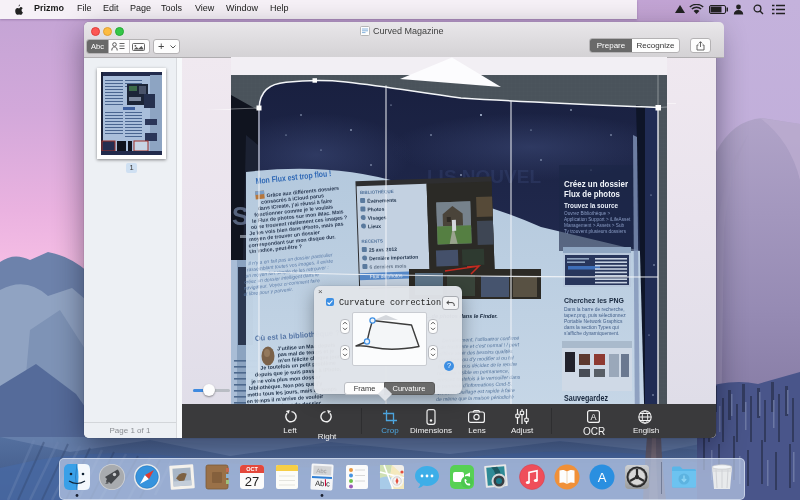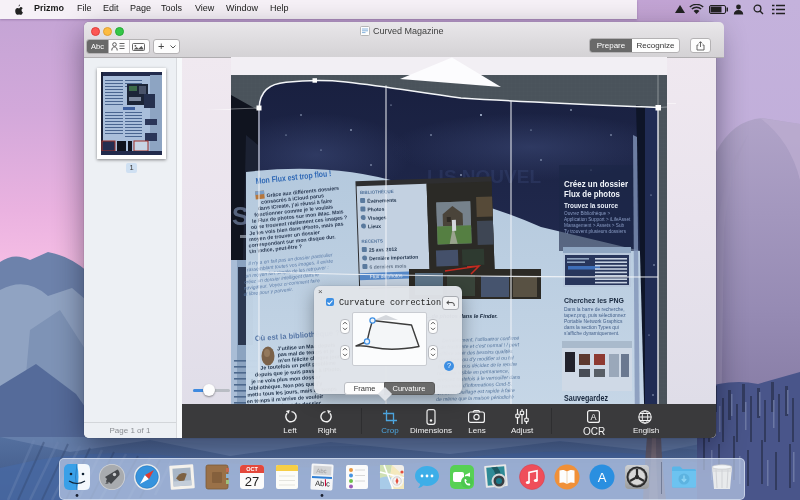--- a/index.html
+++ b/index.html
@@ -541,21 +541,21 @@
   <svg class="abs" style="left:101px;top:6px" width="14" height="14" viewBox="0 0 14 14">
         <path d="M4.2,3.2 A5.1 5.1 0 1 0 8.5,1.6" fill="none" stroke="#f2f2f2" stroke-width="1.4"></path>
         <path d="M6.8,0 L2.8,1 L5.8,3.8 Z" fill="#f2f2f2"></path>
       </svg>
   <div class="abs" style="left:90px;top:22px;width:36px;text-align:center;font-size:8px;">Left</div>
 
   <svg class="abs" style="left:138px;top:6px" width="14" height="14" viewBox="0 0 14 14">
         <path d="M9.8,3.2 A5.1 5.1 0 1 1 5.5,1.6" fill="none" stroke="#f2f2f2" stroke-width="1.4"></path>
         <path d="M7.2,0 L11.2,1 L8.2,3.8 Z" fill="#f2f2f2"></path>
       </svg>
-  <div class="abs" style="left:127px;top:22px;width:36px;text-align:center;font-size:8px;">Right</div>
+  <div class="abs" style="left:127px;top:28px;width:36px;text-align:center;font-size:8px;">Right</div>
   <div class="abs" style="left:179px;top:4px;width:1px;height:26px;background:#2e2e30;"></div>
 
   <svg class="abs" style="left:201px;top:6px" width="14" height="14" viewBox="0 0 14 14">
         <path d="M3.5,0 V10.5 H14 M0,3.5 H10.5 V14" fill="none" stroke="#4da6e0" stroke-width="1.3"></path>
       </svg>
   <div class="abs" style="left:190px;top:22px;width:36px;text-align:center;font-size:8px;color:#4da6e0;">Crop</div>
 
   <svg class="abs" style="left:244px;top:5px" width="10" height="16" viewBox="0 0 10 16">
         <rect x="1" y="0.7" width="8" height="14.6" rx="2" fill="none" stroke="#f2f2f2" stroke-width="1.2"></rect>
         <circle cx="5" cy="11.5" r="1.2" fill="#f2f2f2"></circle>

